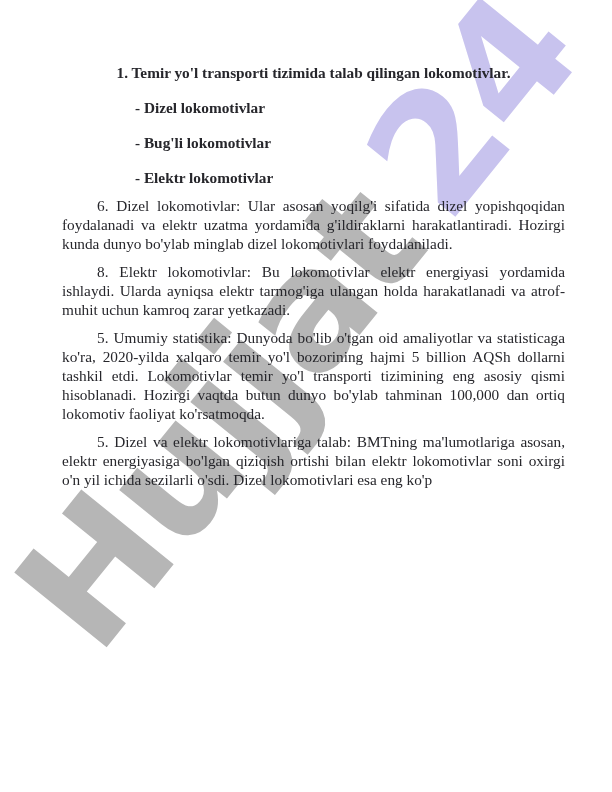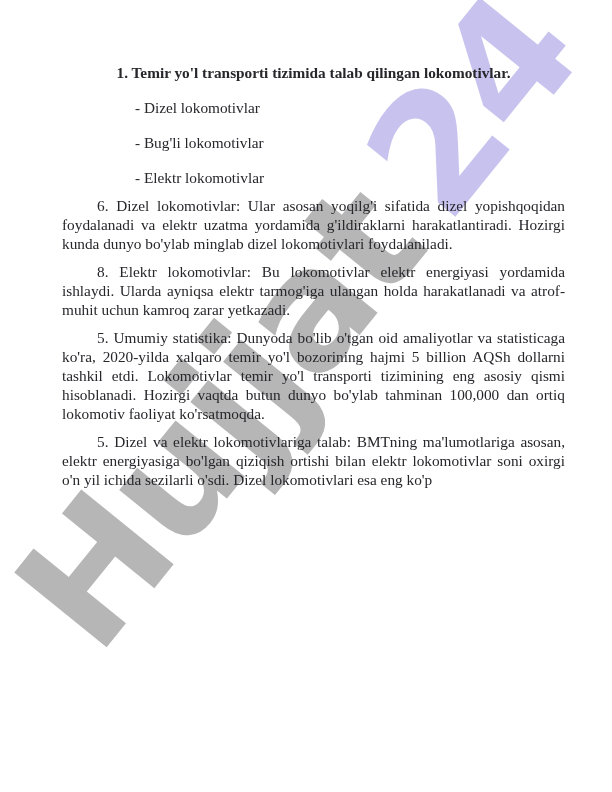--- a/index.html
+++ b/index.html
@@ -56,20 +56,21 @@
     line-height: 19px;
   }
   .para {
     margin: 0 0 9px 0;
     text-align: justify;
     text-indent: 35px;
   }
   .list-item {
     margin: 16px 0 9px 73px;
     text-align: left;
+    font-weight: bold;
   }
 </style>
 </head>
 <body>
 
 <div class="page">
 
   <div class="watermark">
     <span class="wm1" style="color: rgb(182, 182, 182);">Hujjat</span><span class="wm2" style="color: rgb(200, 195, 238);">24</span>
   </div>

